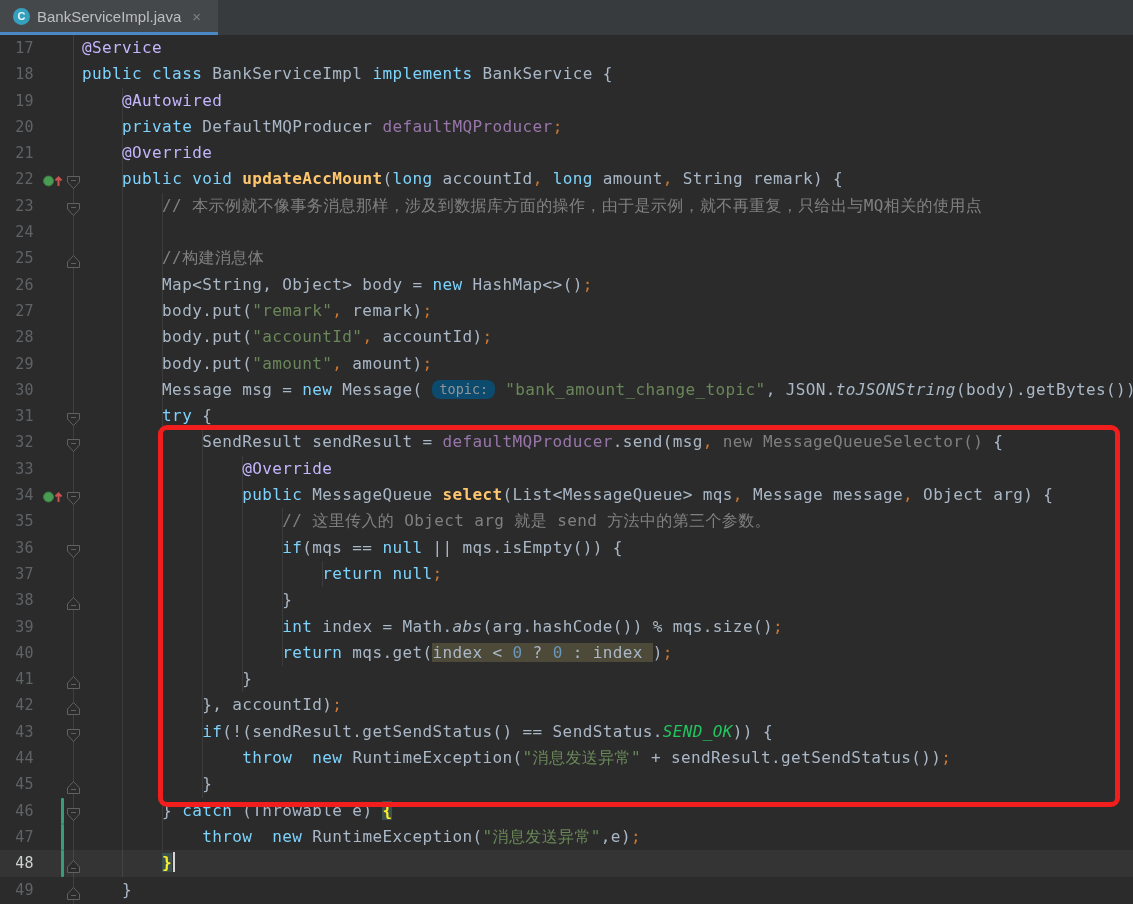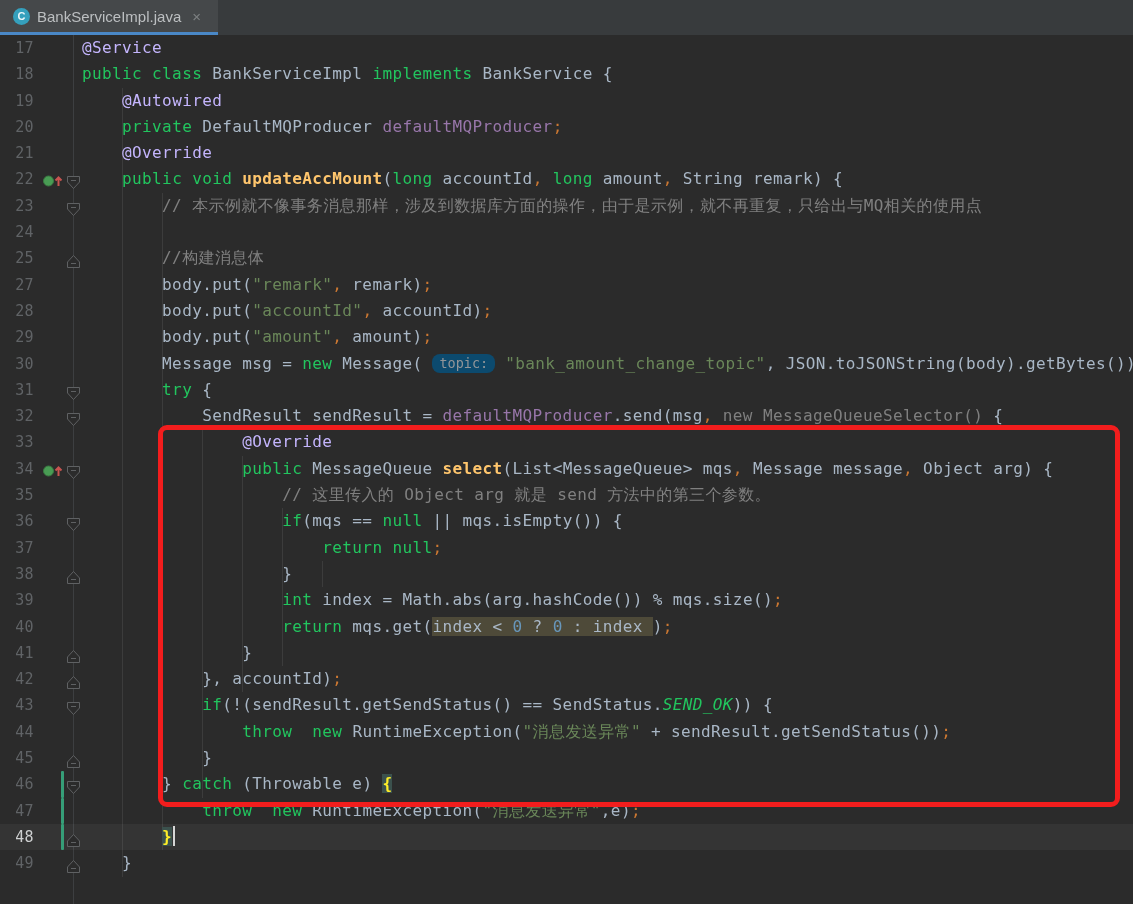--- a/index.html
+++ b/index.html
@@ -25,27 +25,27 @@
   .row.cur{background:rgba(255,255,255,0.045);}
   .gut{width:82px;flex:none;position:relative;}
   .num{position:absolute;left:0;top:0;width:34px;text-align:right;color:#606366;font-size:15px;}
   .row.cur .num{color:#ced0d1;}
   .ovicon{position:absolute;left:42px;top:5px;}
   .foldicon{position:absolute;left:66px;top:6px;}
   .chgbar{position:absolute;left:61px;top:0;bottom:0;width:3px;background:#369e78;border-radius:1px;}
   .txt{flex:1;}
   
   .sg{color:#a9b7c6;}
-  .k{color:#22c55e;}
+  .k{color:#7dd3fc;}
   .a{color:#c4b5fd;}
   .s{color:#6a8759;}
   .c{color:#808080;}
   .m{color:#ffc66d;font-weight:bold;}
   .f{color:#9876aa;}
-  .i{}
+  .i{font-style:italic;}
   .ci{color:#22c55e;font-style:italic;}
   .o{color:#cc7832;}
   .d{color:#7f7f7f;}
   .hp{background:#4e4a39;text-align:center;}
   .hn{background:#4e4a39;color:#6897bb;}
   .b{color:#ffef28;background:#3b514d;font-weight:bold;}
   .h{display:inline-block;background:#0c4a6e;color:#929598;border-radius:8px;
      padding:0 7px;font-size:13.5px;line-height:19px;vertical-align:1px;letter-spacing:0;}
   .caret{display:inline-block;width:2px;height:20px;background:#d6d6d6;vertical-align:-4px;margin-left:1px;}
   
@@ -90,20 +90,21 @@
               </svg></span></div><div class="txt"><span class="sg p">    </span><span class="sg k">public void</span><span class="sg p"> </span><span class="sg m">updateAccMount</span><span class="sg p">(</span><span class="sg k">long</span><span class="sg p"> accountId</span><span class="sg o">,</span><span class="sg p"> </span><span class="sg k">long</span><span class="sg p"> amount</span><span class="sg o">,</span><span class="sg p"> String remark) {</span></div></div>
         <div class="row"><div class="gut"><span class="num">23</span><span class="foldicon"><svg width="15" height="15">
                 <polygon points="1.5,1.5 13.5,1.5 13.5,7 7.5,13.5 1.5,7" fill="#2b2b2b" stroke="#5f6163"></polygon>
                 <line x1="5" y1="5.5" x2="10" y2="5.5" stroke="#5f6163"></line>
               </svg></span></div><div class="txt"><span class="sg p">        </span><span class="sg c">// 本示例就不像事务消息那样，涉及到数据库方面的操作，由于是示例，就不再重复，只给出与MQ相关的使用点</span></div></div>
         <div class="row"><div class="gut"><span class="num">24</span></div><div class="txt"><span class="sg p">        </span></div></div>
         <div class="row"><div class="gut"><span class="num">25</span><span class="foldicon"><svg width="15" height="15">
                 <polygon points="1.5,13.5 13.5,13.5 13.5,8 7.5,1.5 1.5,8" fill="#2b2b2b" stroke="#5f6163"></polygon>
                 <line x1="5" y1="9.5" x2="10" y2="9.5" stroke="#5f6163"></line>
               </svg></span></div><div class="txt"><span class="sg p">        </span><span class="sg c">//构建消息体</span></div></div>
+        <div class="row"><div class="gut"><span class="num">26</span></div><div class="txt"><span class="sg p">        Map&lt;String, Object&gt; body = </span><span class="sg k">new</span><span class="sg p"> HashMap&lt;&gt;()</span><span class="sg o">;</span></div></div>
         <div class="row"><div class="gut"><span class="num">27</span></div><div class="txt"><span class="sg p">        body.put(</span><span class="sg s">"remark"</span><span class="sg o">,</span><span class="sg p"> remark)</span><span class="sg o">;</span></div></div>
         <div class="row"><div class="gut"><span class="num">28</span></div><div class="txt"><span class="sg p">        body.put(</span><span class="sg s">"accountId"</span><span class="sg o">,</span><span class="sg p"> accountId)</span><span class="sg o">;</span></div></div>
         <div class="row"><div class="gut"><span class="num">29</span></div><div class="txt"><span class="sg p">        body.put(</span><span class="sg s">"amount"</span><span class="sg o">,</span><span class="sg p"> amount)</span><span class="sg o">;</span></div></div>
         <div class="row"><div class="gut"><span class="num">30</span></div><div class="txt"><span class="sg p">        Message msg = </span><span class="sg k">new</span><span class="sg p"> Message( </span><span class="sg h">topic:</span><span class="sg p"> </span><span class="sg s">"bank_amount_change_topic"</span><span class="sg p">, JSON.</span><span class="sg i">toJSONString</span><span class="sg p">(body).getBytes())</span></div></div>
         <div class="row"><div class="gut"><span class="num">31</span><span class="foldicon"><svg width="15" height="15">
                 <polygon points="1.5,1.5 13.5,1.5 13.5,7 7.5,13.5 1.5,7" fill="#2b2b2b" stroke="#5f6163"></polygon>
                 <line x1="5" y1="5.5" x2="10" y2="5.5" stroke="#5f6163"></line>
               </svg></span></div><div class="txt"><span class="sg p">        </span><span class="sg k">try</span><span class="sg p"> {</span></div></div>
         <div class="row"><div class="gut"><span class="num">32</span><span class="foldicon"><svg width="15" height="15">
                 <polygon points="1.5,1.5 13.5,1.5 13.5,7 7.5,13.5 1.5,7" fill="#2b2b2b" stroke="#5f6163"></polygon>

